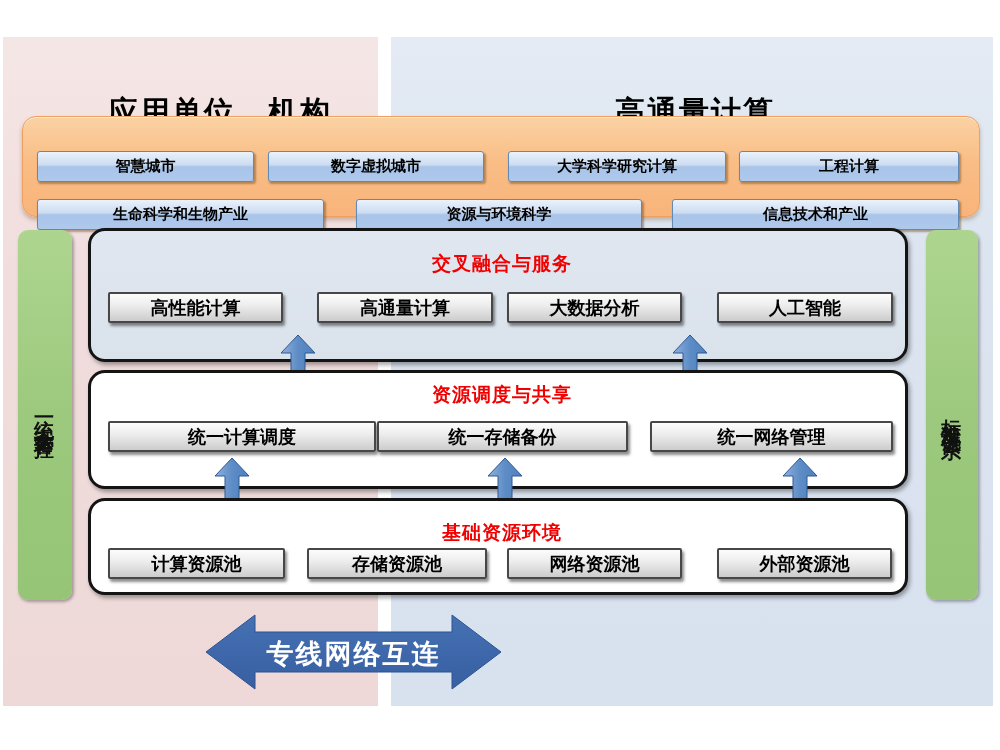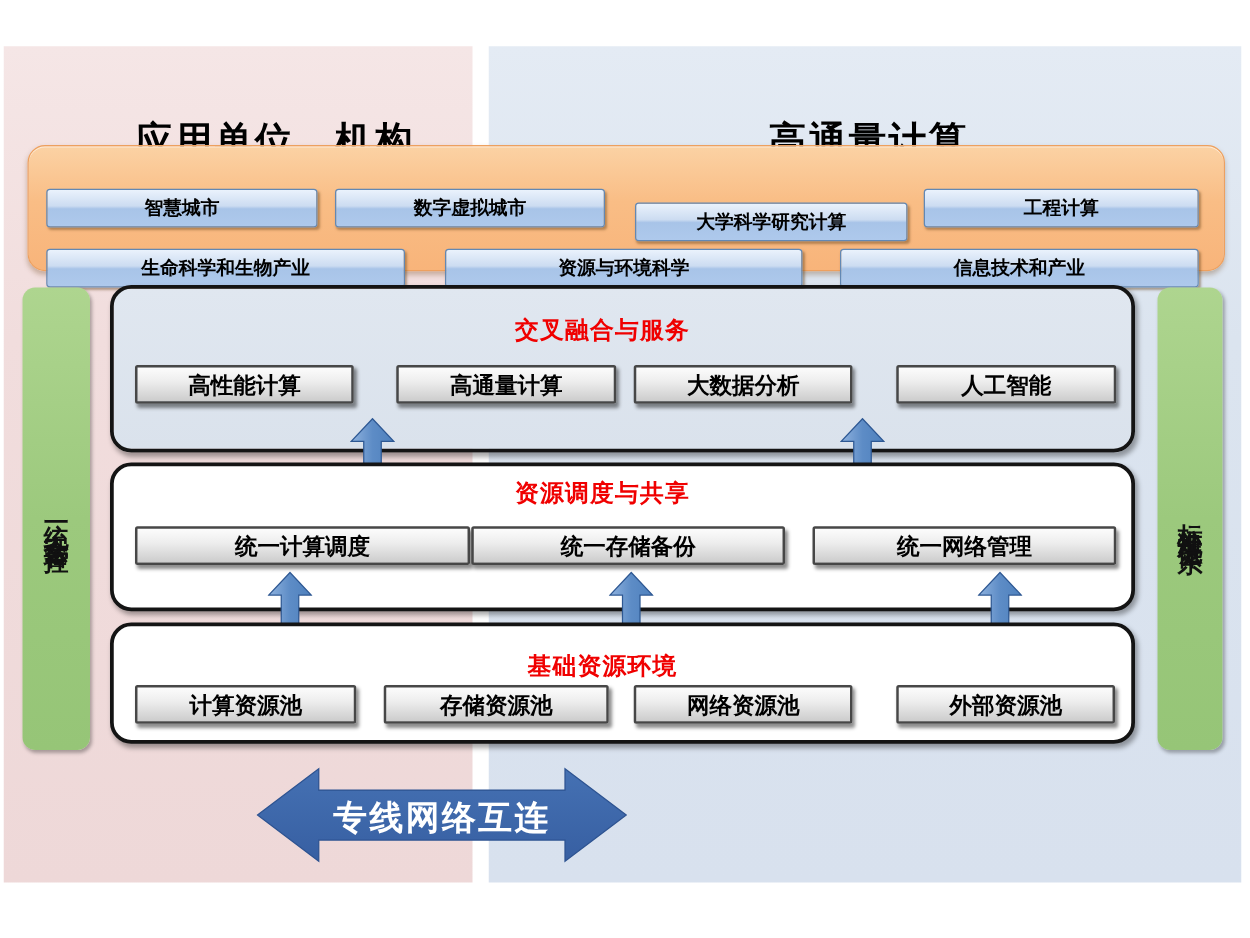--- a/index.html
+++ b/index.html
@@ -61,21 +61,21 @@
   
   .wbox{
     position:absolute;left:88px;width:820px;box-sizing:border-box;
     background:#ffffff;border:3px solid #141414;border-radius:17px;
     box-shadow:2px 3px 4px rgba(0,0,0,.35);
   }
   .wbox.tint{background:linear-gradient(180deg,#e0e7f0 0%,#dae2ec 100%);}
 
   .wtitle{
     position:absolute;left:88px;width:788px;text-align:center;
-    color:#f00000;font-size:19px;font-weight:bold;letter-spacing:1px;
+    color:#f00000;font-size:19px;font-weight:bold;letter-spacing:1px;padding-left:20px;
   }
 
   
   .gbox{
     position:absolute;height:31px;box-sizing:border-box;border-radius:2px;
     border:2px solid #474747;
     background:linear-gradient(180deg,#fcfcfc 0%,#ededed 42%,#cccccc 100%);
     box-shadow:2px 3px 3px rgba(0,0,0,.45);
     display:flex;align-items:center;justify-content:center;
     font-size:18px;font-weight:bold;
@@ -108,21 +108,21 @@
 <div class="abs panel-pink"></div>
 <div class="abs panel-blue"></div>
 
 <div class="abs hdr" style="left:75px;top:56px;width:290px">应用单位、机构</div>
 <div class="abs hdr" style="left:550px;top:56px;width:290px">高通量计算</div>
 
 <div class="abs orange"></div>
 
 <div class="bbox" style="left:37px;top:127px;width:215px">智慧城市</div>
 <div class="bbox" style="left:268px;top:127px;width:214px">数字虚拟城市</div>
-<div class="bbox" style="left:508px;top:138px;width:216px">大学科学研究计算</div>
+<div class="bbox" style="left:508px;top:127px;width:216px">大学科学研究计算</div>
 <div class="bbox" style="left:739px;top:127px;width:218px">工程计算</div>
 
 <div class="bbox" style="left:37px;top:175px;width:285px">生命科学和生物产业</div>
 <div class="bbox" style="left:356px;top:175px;width:284px">资源与环境科学</div>
 <div class="bbox" style="left:672px;top:175px;width:285px">信息技术和产业</div>
 
 <div class="vbar" style="left:18px;width:54px">
   <span>统一安全管控</span>
 </div>
 <div class="vbar" style="left:926px;width:52px">

